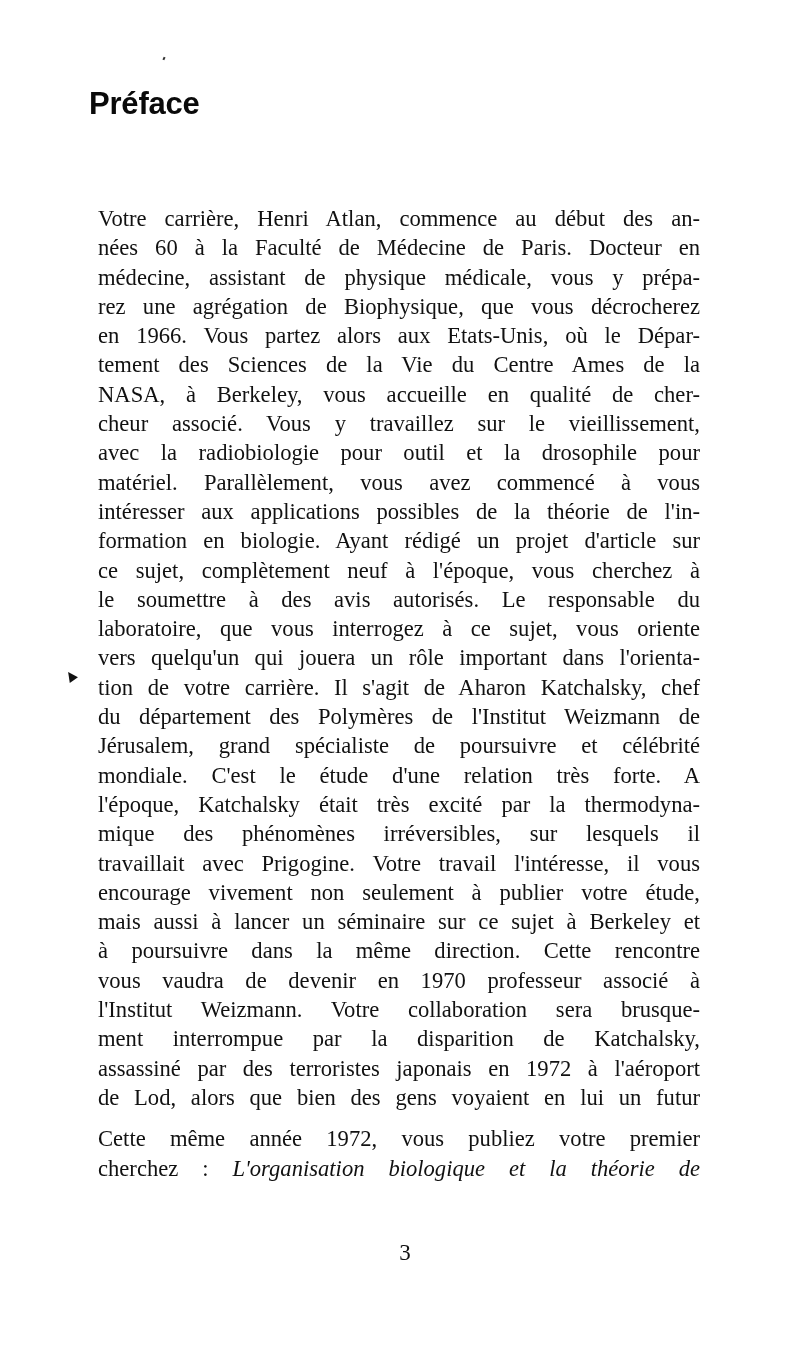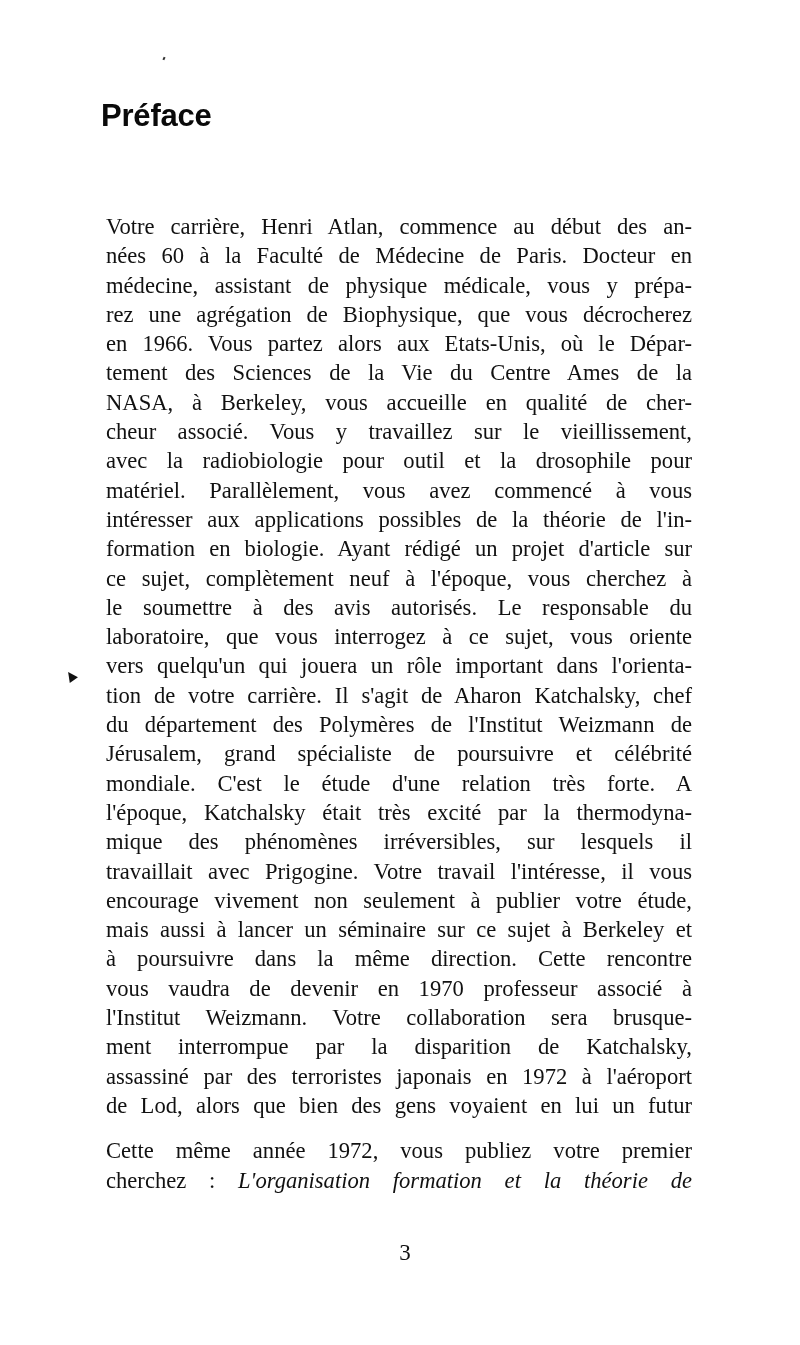--- a/index.html
+++ b/index.html
@@ -20,21 +20,21 @@
       top: 57px;
       width: 2px;
       height: 3px;
       background: #333;
       transform: rotate(25deg);
     }
     .title {
       position: absolute;
       left: 89px;
       top: 84px;
-      margin: 12px;
+      margin: 0;
       font-family: "Liberation Sans", sans-serif;
       font-weight: bold;
       font-size: 31px;
       line-height: 40px;
       color: #0a0a0a;
       letter-spacing: -0.2px;
     }
     .body-text {
       position: absolute;
       left: 90px;
@@ -49,21 +49,21 @@
       display: block;
       text-align: justify;
       text-align-last: justify;
       white-space: nowrap;
       height: 29.3px;
     }
     .line.last {
       text-align-last: left;
     }
     .paragraph {
-      margin: 16px;
+      margin: 8px;
     }
     .paragraph + .paragraph {
       margin-top: 12px;
     }
     .italic {
       font-style: italic;
     }
     .margin-arrow {
       position: absolute;
       left: 66px;
@@ -124,19 +124,19 @@
       <span class="line">mais aussi à lancer un séminaire sur ce sujet à Berkeley et</span>
       <span class="line">à poursuivre dans la même direction. Cette rencontre</span>
       <span class="line">vous vaudra de devenir en 1970 professeur associé à</span>
       <span class="line">l'Institut Weizmann. Votre collaboration sera brusque-</span>
       <span class="line">ment interrompue par la disparition de Katchalsky,</span>
       <span class="line">assassiné par des terroristes japonais en 1972 à l'aéroport</span>
       <span class="line">de Lod, alors que bien des gens voyaient en lui un futur</span>
     </div>
   <div class="paragraph">
     <span class="line">Cette même année 1972, vous publiez votre premier</span>
-    <span class="line"><span>cherchez : </span><span class="italic">L'organisation formation et la théorie de</span></span>
+    <span class="line"><span>cherchez : </span><span class="italic">L'organisation biologique et la théorie de</span></span>
   </div>
 </div>
 
 <div class="margin-arrow"></div>
 
 <div class="page-number">3</div>
 
 </body></html>

